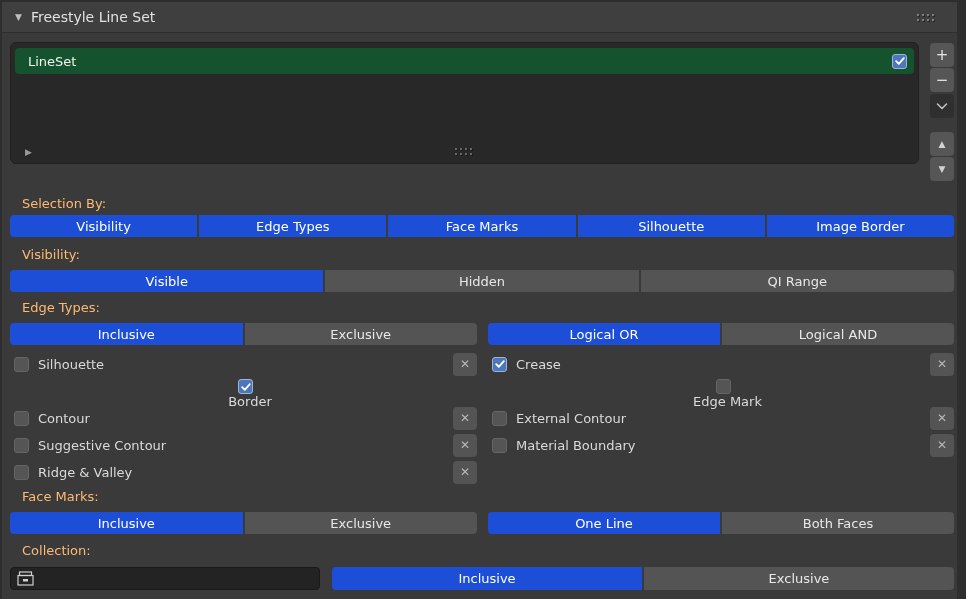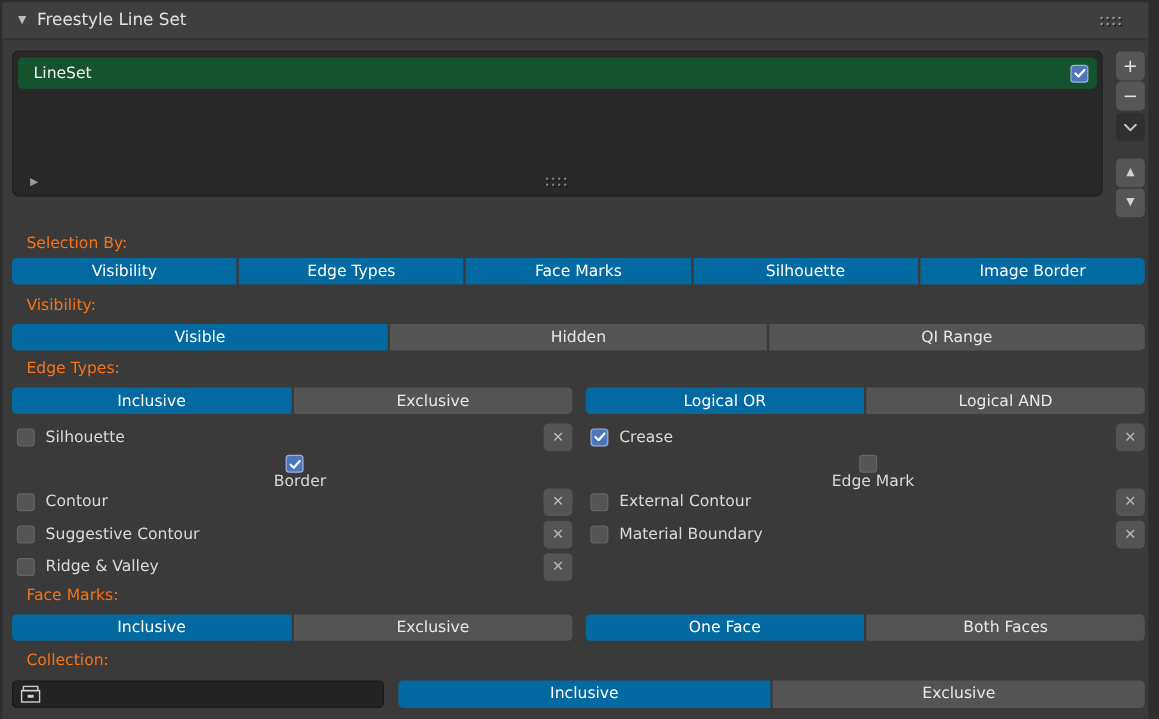--- a/index.html
+++ b/index.html
@@ -52,36 +52,36 @@
     display:flex; align-items:center; justify-content:center;
     color:#e4e4e4; font-size:15px; line-height:1;
   }
   #btn-add    { top:43px; }
   #btn-remove { top:68px; }
   #btn-menu   { top:94px; background:#2f2f2f; }
   #btn-up     { top:132px; font-size:9px; color:#d2d2d2; }
   #btn-down   { top:157px; font-size:9px; color:#d2d2d2; }
 
   
-  .section-label { position:absolute; left:22px; height:15px; color:#f97316; }
+  .section-label { position:absolute; left:22px; height:15px; color:#fdba74; }
   #lbl-selection  { top:196px; }
   #lbl-visibility { top:247px; }
   #lbl-edgetypes  { top:300px; }
   #lbl-facemarks  { top:489px; }
   #lbl-collection { top:543px; }
 
   
   .seg { position:absolute; display:flex; gap:2px; height:22px; }
   .segbtn {
     flex:1; display:flex; align-items:center; justify-content:center;
     background:#545454; color:#e8e8e8; cursor:default;
   }
   .segbtn:first-child { border-radius:4px 0 0 4px; }
   .segbtn:last-child  { border-radius:0 4px 4px 0; }
-  .segbtn.active { background:#0369a1; color:#ffffff; }
+  .segbtn.active { background:#1d4ed8; color:#ffffff; }
   #seg-selection  { left:10px; top:215px; width:944px; }
   #seg-visibility { left:10px; top:270px; width:944px; }
   #seg-edge-mode  { left:10px;  top:323px; width:467px; }
   #seg-edge-logic { left:488px; top:323px; width:466px;text-align:right; }
   #seg-face-mode  { left:10px;  top:512px; width:467px; }
   #seg-face-count { left:488px; top:512px; width:466px; }
   #seg-coll-mode  { left:332px; top:567px; width:622px; height:23px; }
 
   
   .cbrow { position:absolute; height:24px; display:flex; align-items:center; }
@@ -255,21 +255,21 @@
   <span class="checkbox"></span>
   <span class="cb-label">Material Boundary</span>
   <span class="clear-btn">✕</span>
 </div>
 
 <div class="seg" id="seg-face-mode">
   <div class="segbtn active">Inclusive</div>
   <div class="segbtn">Exclusive</div>
 </div>
 <div class="seg" id="seg-face-count">
-  <div class="segbtn active">One Face</div>
+  <div class="segbtn active">One Line</div>
   <div class="segbtn">Both Faces</div>
 </div>
 
 <div class="coll-field">
   <svg width="17" height="15" viewBox="0 0 17 15">
     <rect x="2.5" y="1" width="12" height="3.5" fill="none" stroke="#cfcfcf" stroke-width="1.2"></rect>
     <rect x="1" y="4.5" width="15" height="9.5" fill="none" stroke="#cfcfcf" stroke-width="1.2"></rect>
     <rect x="6" y="8" width="5" height="2.5" fill="#cfcfcf"></rect>
   </svg>
   <span></span>

